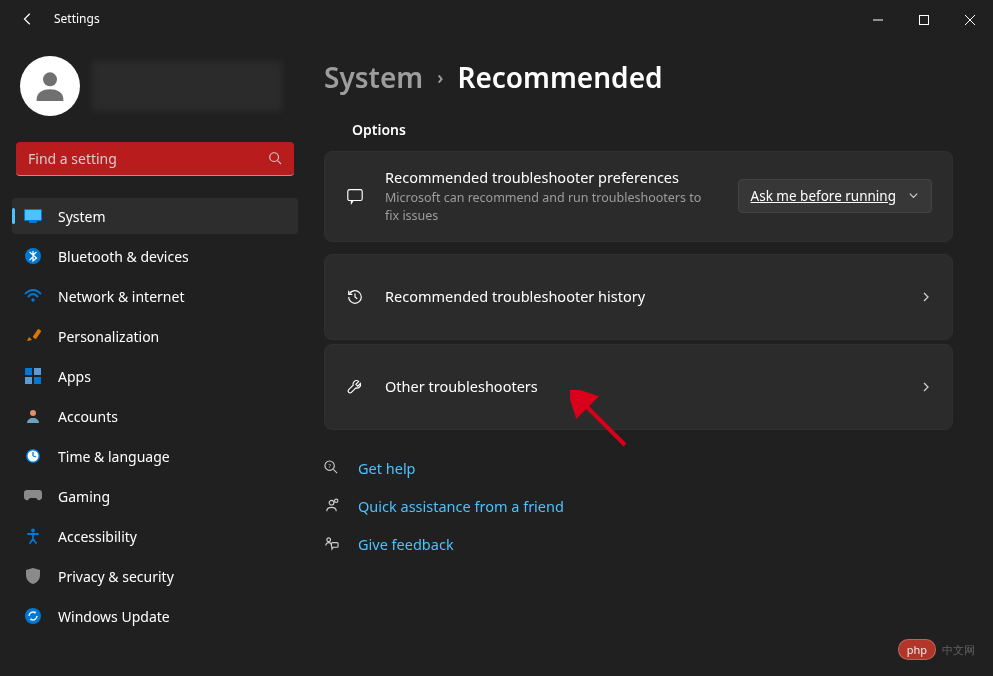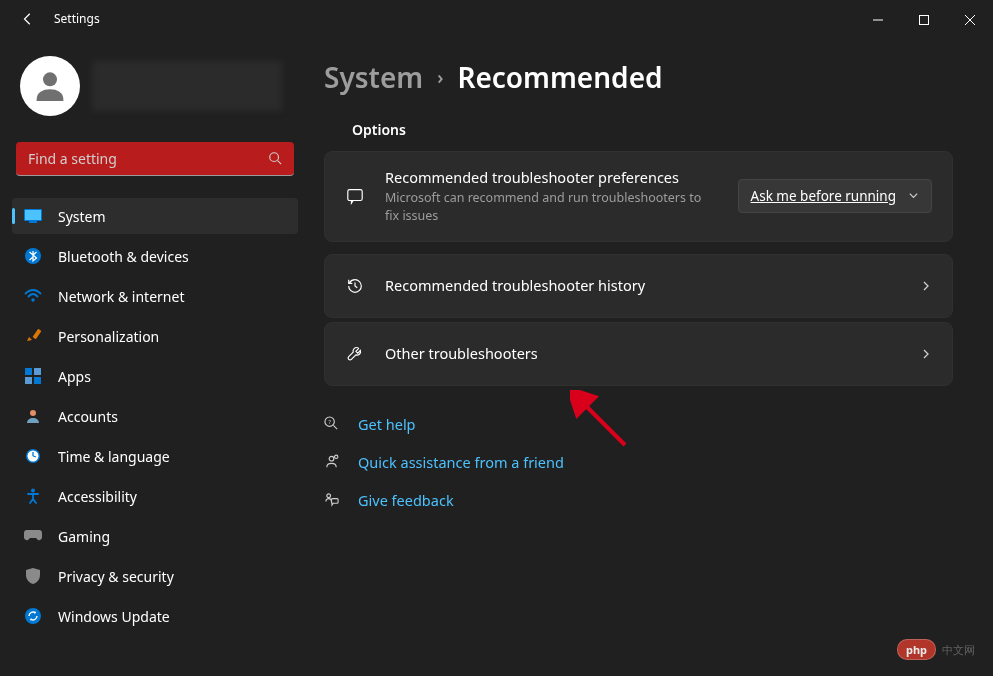--- a/index.html
+++ b/index.html
@@ -42,32 +42,32 @@
   
   .card { background: #2b2b2b; border: 1px solid #30302f; border-radius: 8px; margin-bottom: 4px; display: flex; align-items: center; padding: 16px 20px; gap: 20px; }
   .card-icon { width: 20px; height: 20px; display: flex; align-items: center; justify-content: center; flex-shrink: 0; color: #ffffff; }
   .card-body { flex: 1; }
   .card-title { font-size: 14.5px; color: #ffffff; line-height: 1.35; }
   .card-desc { font-size: 12.5px; color: #9d9d9d; line-height: 1.45; margin-top: 1px; }
   .card-right { display: flex; align-items: center; gap: 12px; }
   .select-btn { background: #373737; border: 1px solid #444; border-radius: 4px; padding: 7px 12px; font-size: 13.5px; color: #ffffff; display: flex; align-items: center; gap: 12px; cursor: default; text-decoration: underline; }
   .chevron { color: #cfcfcf; }
   
-  .card.clickable { padding: 20px 20px; }
+  .card.clickable { padding: 31px 20px; }
   .card.clickable .card-title { font-size: 14.5px; }
   
   .links { margin-top: 28px; display: flex; flex-direction: column; gap: 18px; }
   .link-row { display: flex; align-items: center; gap: 18px; }
   .link-icon { width: 16px; height: 16px; color: #cfcfcf; display: flex; }
   .link-text { color: #4cc2ff; font-size: 14.5px; }
   
   .arrow-annotation { position: absolute; left: 570px; top: 390px; pointer-events: none; }
   
   .watermark { position: absolute; right: 18px; bottom: 16px; display: flex; align-items: center; gap: 6px; opacity: 0.9; }
-  .watermark-badge { background: #c1392b; color: #fff; font-size: 11px; font-weight: 700; border-radius: 10px; padding: 2px 8px; border: 1px solid rgba(255,255,255,0.25); }
+  .watermark-badge { background: #c1392b; color: #fff; font-size: 11px; font-weight: 400; border-radius: 10px; padding: 2px 8px; border: 1px solid rgba(255,255,255,0.25); }
   .watermark-text { color: #6a6a6a; font-size: 11px; }
   .option-group { margin-bottom: 12px; }
 </style>
 </head>
 <body>
 
 <div class="titlebar">
   <div class="titlebar-left">
     <span class="back-btn">
       <svg viewBox="0 0 16 16" width="14" height="14" fill="none" stroke="currentColor" stroke-width="1.4">
@@ -183,34 +183,34 @@
               <circle cx="8" cy="8" r="7" fill="#0078d4"></circle>
               <circle cx="8" cy="8" r="5.5" fill="#fff"></circle>
               <line x1="8" y1="8" x2="8" y2="4" stroke="#0078d4" stroke-width="1.3"></line>
               <line x1="8" y1="8" x2="11" y2="9" stroke="#0078d4" stroke-width="1.3"></line>
             </svg>
           </span>
         <span>Time &amp; language</span>
       </div>
       <div class="nav-item">
         <span class="nav-icon">
+            <svg width="18" height="12" viewBox="0 0 18 12">
+              <path d="M3 0h12a3 3 0 013 3v4a3 3 0 01-4 3l-2-2H6l-2 2a3 3 0 01-4-3V3a3 3 0 013-3z" fill="#8a8a8a"></path>
+            </svg>
+          </span>
+        <span>Gaming</span>
+      </div>
+      <div class="nav-item">
+        <span class="nav-icon">
             <svg width="16" height="16" viewBox="0 0 16 16">
               <circle cx="8" cy="2.5" r="2" fill="#0078d4"></circle>
               <path d="M3 6h10M8 6v5M5 15l3-4 3 4" stroke="#0078d4" stroke-width="1.8" fill="none" stroke-linecap="round"></path>
             </svg>
           </span>
         <span>Accessibility</span>
-      </div>
-      <div class="nav-item">
-        <span class="nav-icon">
-            <svg width="18" height="12" viewBox="0 0 18 12">
-              <path d="M3 0h12a3 3 0 013 3v4a3 3 0 01-4 3l-2-2H6l-2 2a3 3 0 01-4-3V3a3 3 0 013-3z" fill="#8a8a8a"></path>
-            </svg>
-          </span>
-        <span>Gaming</span>
       </div>
       <div class="nav-item">
         <span class="nav-icon">
             <svg width="14" height="16" viewBox="0 0 14 16">
               <path d="M7 0l7 2v5c0 5-3.5 8-7 9-3.5-1-7-4-7-9V2z" fill="#8a8a8a"></path>
             </svg>
           </span>
         <span>Privacy &amp; security</span>
       </div>
       <div class="nav-item">

